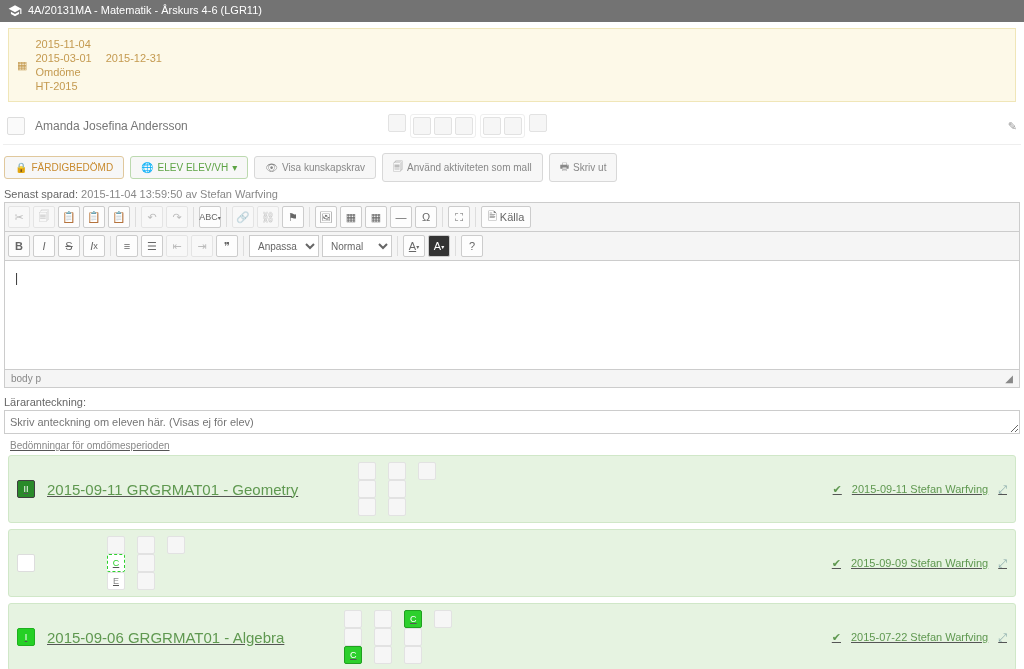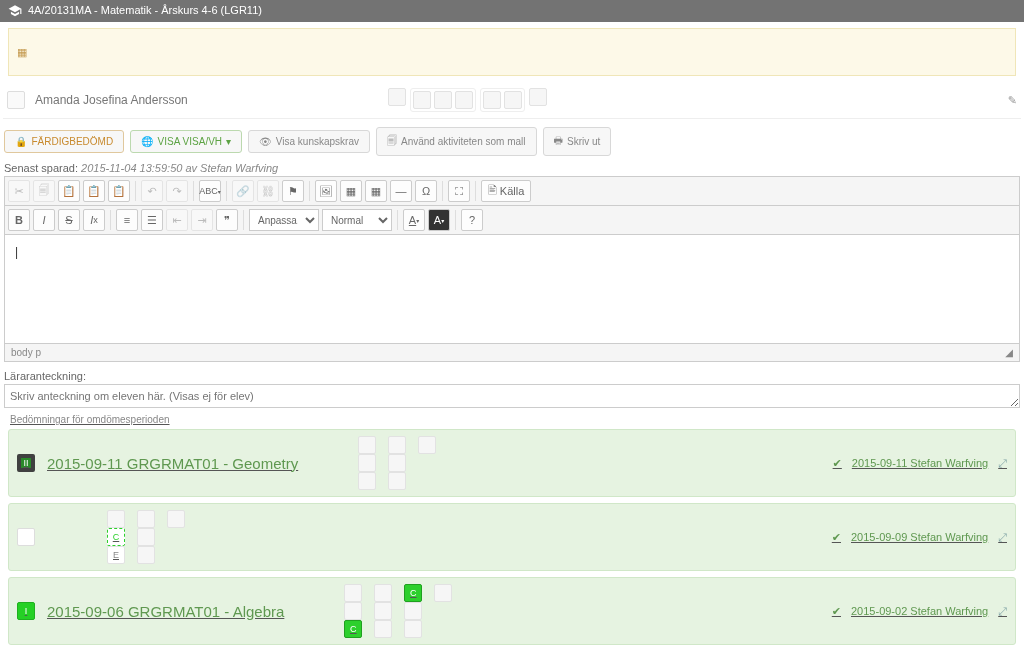--- a/index.html
+++ b/index.html
@@ -17,38 +17,38 @@
   .gradeboxes { display:flex; gap:4px; margin-left:200px;}
   .gradeboxes .gbox-group { display:flex; gap:3px; padding:2px; border:1px solid #eee; border-radius:3px;}
   .gbox { width:18px; height:18px; background:#f6f6f6; border:1px solid #e2e2e2; border-radius:2px;}
   .pencil { margin-left:auto; color:#999; cursor:pointer;}
   .toolbar-btns { margin:8px 0 4px 4px; display:flex; gap:6px; align-items:center;}
   .btn { border:1px solid #d8d8d8; background:#f7f7f7; border-radius:3px; padding:5px 10px; font-size:10px; color:#888; display:flex; align-items:center; gap:4px; cursor:pointer;}
   .btn.orange { color:#c88a2e; border-color:#e0c89d;}
   .btn.green { color:#5da344; border-color:#bcd9af;}
   .saved-line { font-size:11px; margin:6px 4px 2px 4px;}
   .saved-line .label { color:#666;text-align:center;}
-  .saved-line .val { font-style:italic; color:#888;}
+  .saved-line .val { color:#888;}
   .editor { border:1px solid #ccc; margin:0 4px; }
   .editor-toolbar { border-bottom:1px solid #ccc; background:#f5f5f5; padding:3px; display:flex; flex-wrap:wrap; gap:3px; align-items:center;}
   .etbtn { width:22px; height:22px; border:1px solid #ccc; background:#fdfdfd; border-radius:2px; display:flex; align-items:center; justify-content:center; font-size:11px; color:#666; cursor:pointer;}
   .etbtn.disabled { opacity:0.4;}
   .etbtn.wide { width:auto; padding:0 6px; gap:3px;}
   .etsep { width:1px; height:20px; background:#ddd; margin:0 2px;}
   .etselect { height:22px; border:1px solid #ccc; background:#fff; font-size:10px; color:#666; padding:0 4px;}
   .editor-body { min-height:100px; padding:10px; font-size:12px; color:#333; background:#fff;}
   .editor-footer { border-top:1px solid #ccc; background:#f5f5f5; padding:3px 6px; font-size:10px; color:#888; display:flex; justify-content:space-between;margin-top:8px;}
   .editor-footer .resize { cursor:se-resize; }
   .section-label { font-size:11px; color:#666; margin:8px 4px 2px 4px;}
   .teacher-note { margin:0 4px; width:calc(100% - 8px); border:1px solid #ccc; padding:5px; font-size:11px; color:#aaa; font-family:inherit; resize:vertical; height:24px;}
   .assess-list { margin:4px 8px 8px 8px;text-decoration:underline;}
   .assess-title { font-size:10px; color:#888; margin:4px 0 4px 2px;}
   .assess-item { background:#e6f3e1; border:1px solid #d0e7c8; border-radius:3px; margin-bottom:6px; padding:6px 8px; display:flex; align-items:center;}
   .assess-item .badge { width:18px; height:18px; border-radius:2px; margin-right:12px; display:flex; align-items:center; justify-content:center; color:#fff; font-size:9px;}
-  .badge.green-dark { background:#2a8a2a; border:4px solid #404040;}
+  .badge.green-dark { background:#2a8a2a; border:1px solid #404040;}
   .badge.green-bright { background:#25d025; border:1px solid #1fb01f;}
   .badge.white { background:#fff; border:1px solid #ddd;}
   .assess-item .title { font-size:15px; color:#5f9850;text-align:right;}
   .gbox.letter-c { background:#2cd02c; border-color:#20a020; color:#fff; display:flex; align-items:center; justify-content:center; font-size:9px;}
   .gbox.letter-c-dash { background:#fff; border:1px dashed #2cd02c; color:#2cd02c; display:flex; align-items:center; justify-content:center; font-size:9px;}
   .gbox.letter-e { background:#fff; color:#888; display:flex; align-items:center; justify-content:center; font-size:9px;}
   .assess-item .right { margin-left:auto; display:flex; align-items:center; gap:10px; color:#5f9850; font-size:11px;}
   .assess-item .right .check { color:#5f9850;}
   .assess-item .right .edit { color:#8aa; cursor:pointer;}
   .gradewrap { margin-left:60px; display:flex; gap:12px;}
@@ -60,20 +60,26 @@
 
 <div class="breadcrumb-bar">
   <svg width="14" height="14" viewBox="0 0 24 24">
       <path d="M12 2L1 8l11 6 9-4.91V17h2V8L12 2zM5 13.18v4L12 21l7-3.82v-4L12 17l-7-3.82z"></path>
     </svg>
   <span>4A/20131MA - Matematik - Årskurs 4-6 (LGR11)</span>
 </div>
 
 <div class="info-panel">
   <span style="color:#c49a50;">▦</span>
+  <div class="dates">
+    <div>2015-11-04</div>
+    <div><span>2015-03-01</span><span class="d2">2015-12-31</span></div>
+    <div>Omdöme</div>
+    <div>HT-2015</div>
+  </div>
 </div>
 
 <div class="student-row">
   <div class="checkbox"></div>
   <div class="name">Amanda Josefina Andersson</div>
   <div class="gradeboxes">
     <div class="gbox"></div>
     <div class="gbox-group">
         <div class="gbox"></div>
         <div class="gbox"></div>
@@ -88,21 +94,21 @@
   <span class="pencil">✎</span>
 </div>
 
 <div class="toolbar-btns">
   <div class="btn orange">
     <span>🔒</span>
     <span>FÄRDIGBEDÖMD</span>
   </div>
   <div class="btn green">
     <span>🌐</span>
-    <span>VISA VISA/VH</span>
+    <span>ELEV ELEV/VH</span>
     <span>▾</span>
   </div>
   <div class="btn">
     <span>👁</span>
     <span>Visa kunskapskrav</span>
   </div>
   <div class="btn">
     <span>🗐</span>
     <span>Använd aktiviteten som mall</span>
   </div>
@@ -257,21 +263,21 @@
             <div class="gbox letter-c">C</div>
             <div class="gbox"></div>
             <div class="gbox"></div>
           </div>
           <div class="gbox-group">
             <div class="gbox"></div>
           </div>
         </div>
         <div class="right">
           <span class="check">✔</span>
-          <span>2015-09-02 Stefan Warfving</span>
+          <span>2015-07-22 Stefan Warfving</span>
           <span class="edit">⤢</span>
         </div>
       </div>
     </div>
 </div>
 
 
 
 
 </body></html>

